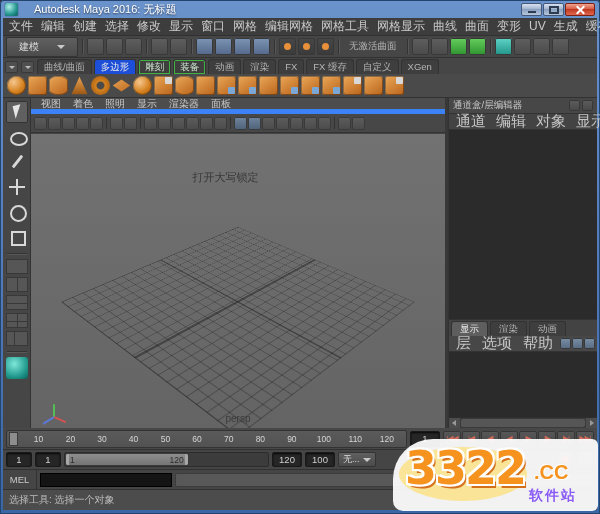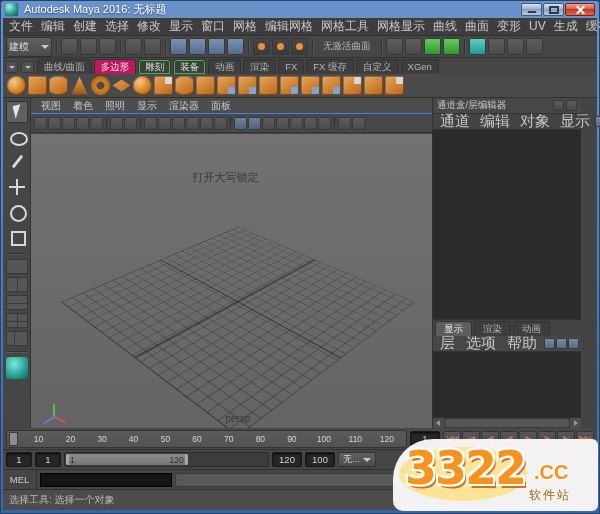--- a/index.html
+++ b/index.html
@@ -1,61 +1,61 @@
 <!DOCTYPE html>
 <html><head>
 <meta charset="utf-8">
 <style>
 *{box-sizing:border-box;margin:0;padding:0}
 body{width:600px;height:514px;position:relative;overflow:hidden;background:#2a2a2a;
      font-family:"Liberation Sans","DejaVu Sans",sans-serif;}
 .window{position:absolute;inset:0;background:linear-gradient(#6a93cc,#3a66a5);
         border-radius:4px 4px 0 0;box-shadow:inset 0 0 0 1px #23446f}
-.titlebar{position:absolute;left:0;top:0;right:0;height:18px;display:flex;align-items:center;padding:0 5px;gap:6px}
+.titlebar{position:absolute;left:0;top:0;right:0;height:18px;display:flex;align-items:center;padding:0 5px;gap:16px}
 .maya-logo{width:13px;height:13px;flex:none;border-radius:2px;
   background:radial-gradient(circle at 32% 30%,#aef0e8,#22948d 60%,#0c5a55);box-shadow:0 0 1px #000}
 .title{flex:1;font-size:11px;color:#fff;text-shadow:0 1px 2px rgba(0,0,0,.6);white-space:nowrap;overflow:hidden}
 .winbtns{display:flex;gap:1px}
 .wbtn{width:21px;height:13px;position:relative;border:1px solid #44597a;border-radius:2px;
   background:linear-gradient(#d7e1ef,#9db1cc 50%,#8ba1c0 50%,#b6c6dc)}
 .wbtn.close{width:30px;border-color:#7c2012;background:linear-gradient(#f0a18f,#d4553d 50%,#c03a22 50%,#e0684f)}
 .wbtn i{position:absolute;background:#2e3c52}
 .wbtn.min i{left:6px;bottom:2px;width:8px;height:2px}
 .wbtn.max i{left:5px;top:2px;width:10px;height:8px;background:transparent;border:2px solid #2e3c52}
 .wbtn.close i{width:11px;height:2px;background:#fff;left:9px;top:5px;border-radius:1px}
 .wbtn.close i.x1{transform:rotate(45deg)} .wbtn.close i.x2{transform:rotate(-45deg)}
 
 .content{position:absolute;left:3px;top:18px;width:594px;height:492px;background:#444}
 .row{position:absolute;left:0;width:594px}
 
 .menubar{top:0;height:18px;background:#3d3d3d;border-bottom:1px solid #313131;display:flex;align-items:center;padding:0 2px}
 .mi{font-size:12px;color:#cacaca;padding:0 4px;white-space:nowrap;line-height:17px}
 
 .toolbar{top:18px;height:22px;background:#464646;border-bottom:1px solid #313131;display:flex;align-items:center;padding:0 3px;gap:2px}
-.dd{display:flex;align-items:center;gap:12px;height:20px;padding:0 2px;flex:none;
+.dd{display:flex;align-items:center;gap:18px;height:20px;padding:0 12px;flex:none;
   background:linear-gradient(#606060,#4b4b4b);border:1px solid #333;border-radius:2px;font-size:10px;color:#ddd;white-space:nowrap}
 .caret{width:0;height:0;border-left:4px solid transparent;border-right:4px solid transparent;border-top:4px solid #c9c9c9}
 .sep{width:1px;height:15px;background:#333;margin:0 2px;box-shadow:1px 0 0 #575757;flex:none}
 .ti{width:17px;height:17px;flex:none;border-radius:2px;background:linear-gradient(#5f5f5f,#4a4a4a);box-shadow:inset 0 0 0 1px #383838;position:relative}
 .ti.blue{background:linear-gradient(#7d95b5,#53688a)}
 .ti.dark{background:linear-gradient(#474747,#3a3a3a)}
 .ti.green{background:linear-gradient(#66cf5e,#2f9330)}
 .ti.teal{background:linear-gradient(#5fd3c6,#22958a)}
 .ti.odot::after{content:"";position:absolute;left:5px;top:5px;width:7px;height:7px;border-radius:50%;background:#e8903a}
 .ti.key::after{content:"";position:absolute;left:5px;top:5px;width:7px;height:7px;border-radius:50%;background:#d04040}
 .status-label{font-size:9.5px;color:#b8b8b8;padding:0 6px;white-space:nowrap}
 .spacer{flex:1}
 
 .shelf-tabs{top:40px;height:16px;background:#464646;display:flex;align-items:flex-end;padding:0 2px;gap:2px}
 .mini-btn{width:13px;height:12px;flex:none;background:#505050;border:1px solid #383838;border-radius:2px;
   display:flex;align-items:center;justify-content:center;margin:0 1px 1px 0}
 .mini-caret{width:0;height:0;border-left:3px solid transparent;border-right:3px solid transparent;border-top:3px solid #bbb}
 .stab{font-size:9.5px;line-height:12px;color:#b5b5b5;padding:1px 6px;background:#3e3e3e;border:1px solid #323232;border-bottom:none;
   border-radius:3px 3px 0 0;white-space:nowrap}
-.stab.active{background:#be185d;color:#ececec}
+.stab.active{background:#1d4ed8;color:#ececec}
 .stab.green{box-shadow:inset 0 0 0 1px #42b342;color:#cfe6cf}
 
 .shelf-row{top:56px;height:24px;background:#4a4a4a;border-bottom:1px solid #313131;display:flex;align-items:center;padding:0 3px}
 .sh{flex:none;width:19px;height:19px;margin:0 1px;border-radius:3px;position:relative;
   background:linear-gradient(145deg,#eaa757,#b9641a);
   box-shadow:inset 0 0 0 1px rgba(60,30,5,.5),inset 1px 1px 1px rgba(255,230,190,.5)}
 .sh.sphere{border-radius:50%;background:radial-gradient(circle at 35% 32%,#f6c78e,#d5821f 55%,#9a5410)}
 .sh.cyl{border-radius:9px/5px}
 .sh.cone{background:linear-gradient(#eaa757,#9a5410);clip-path:polygon(50% 4%,92% 96%,8% 96%);box-shadow:none}
 .sh.torus{border-radius:50%;background:radial-gradient(circle,#4a4a4a 0 24%,#d5821f 34%,#9a5410);box-shadow:none}
@@ -75,21 +75,21 @@
 .tool.rotate::after{content:"";position:absolute;left:4px;top:4px;width:13px;height:13px;border:2px solid #d8d8d8;border-radius:50%}
 .tool.scale::after{content:"";position:absolute;left:5px;top:5px;width:11px;height:11px;border:2px solid #d8d8d8}
 .tool.teal2{background:radial-gradient(circle at 38% 32%,#7de8da,#1f968b 65%,#0d5f58);border-radius:3px}
 .tbox-sep{width:20px;height:1px;background:#333;margin:5px auto;box-shadow:0 1px 0 #585858}
 .lay{width:22px;height:15px;margin:3px auto;background:#565656;border:1px solid #383838;position:relative}
 .lay.v::after{content:"";position:absolute;left:50%;top:0;bottom:0;width:1px;background:#383838}
 .lay.h::before{content:"";position:absolute;top:50%;left:0;right:0;height:1px;background:#383838}
 .lay.l::after{content:"";position:absolute;left:35%;top:0;bottom:0;width:1px;background:#383838}
 
 .vp{position:absolute;left:28px;top:0;width:414px;height:330px;background:#444}
-.vp-menus{height:16px;background:#4d4d4d;border-bottom:1px solid #3b82f6;display:flex;align-items:center;padding:0 4px}
+.vp-menus{height:16px;background:#4d4d4d;border-bottom:5px solid #3b82f6;display:flex;align-items:center;padding:0 4px}
 .vmi{font-size:10px;color:#c9c9c9;padding:0 6px;white-space:nowrap}
 .vp-icons{height:19px;background:#474747;border-bottom:1px solid #333;display:flex;align-items:center;padding:0 3px;gap:1px}
 .vic{width:13px;height:13px;flex:none;border-radius:2px;background:linear-gradient(#5d5d5d,#4a4a4a);box-shadow:inset 0 0 0 1px #3a3a3a}
 .vic.b{background:linear-gradient(#70859e,#4d6178)}
 .vsep{width:1px;height:12px;background:#333;margin:0 2px;flex:none}
 .canvas{position:absolute;left:0;top:36px;width:414px;height:294px;overflow:hidden;
   background:linear-gradient(#727272,#646464)}
 .grid{position:absolute;left:50%;top:57%;width:250px;height:250px;
   transform:translate(-50%,-50%) perspective(520px) rotateX(57deg) rotateZ(45deg);
   background-image:
@@ -98,21 +98,21 @@
    repeating-linear-gradient(0deg,rgba(35,35,35,.38) 0 1px,transparent 1px 12px),
    repeating-linear-gradient(90deg,rgba(35,35,35,.38) 0 1px,transparent 1px 12px);
   box-shadow:inset 0 0 0 1px rgba(35,35,35,.4)}
 .caps-warn{position:absolute;top:36px;left:47%;transform:translateX(-50%);font-size:11px;color:#373737;font-weight:normal}
 .cam-label{position:absolute;bottom:4px;left:50%;transform:translateX(-50%);font-size:10px;color:#3a3a3a}
 .axis{position:absolute;left:10px;bottom:8px;width:26px;height:26px}
 .ax{position:absolute;left:12px;bottom:3px;width:2px;height:13px;transform-origin:bottom center;border-radius:1px}
 .ax.y{background:#54c054}.ax.x{background:#d65252;transform:rotate(114deg)}.ax.z{background:#5b79d6;transform:rotate(-122deg)}
 
 .splitter{position:absolute;left:442px;top:0;width:3px;height:330px;background:#383838}
-.rpanel{position:absolute;left:429px;top:0;width:149px;height:330px;background:#701a75;border-left:1px solid #333}
+.rpanel{position:absolute;left:445px;top:0;width:149px;height:330px;background:#701a75;border-left:1px solid #333}
 .rp-header{height:16px;background:#474747;border-bottom:1px solid #333;display:flex;align-items:center;padding:0 4px;gap:2px}
 .rp-title{flex:1;font-size:9.5px;color:#c9c9c9;white-space:nowrap;overflow:hidden}
 .micro{width:11px;height:11px;flex:none;border-radius:2px;background:linear-gradient(#5d5d5d,#484848);box-shadow:inset 0 0 0 1px #383838}
 .micro.b{background:linear-gradient(#7a8ea6,#566a82)}
 .cb-menus{height:16px;background:#434343;border-bottom:1px solid #333;display:flex;align-items:center;padding:0 2px;gap:0}
 .cbm{font-size:15px;color:#c5c5c5;padding:0 5px;white-space:nowrap}
 .cb-area{position:absolute;left:0;top:32px;width:148px;height:190px;background:#2b2b2b;border-bottom:1px solid #333}
 .le-tabs{position:absolute;left:0;top:222px;width:148px;height:16px;background:#434343;display:flex;align-items:flex-end;padding:0 2px;gap:2px}
 .ltab{font-size:9.5px;line-height:12px;color:#b5b5b5;padding:1px 8px;background:#3e3e3e;border:1px solid #323232;border-bottom:none;border-radius:3px 3px 0 0}
 .ltab.active{background:#5e5e5e;color:#eaeaea}
@@ -152,21 +152,21 @@
 .helpline{top:472px;height:20px;background:#4c4c4c;display:flex;align-items:center;padding:0 6px}
 .help-text{font-size:10px;color:#bdbdbd;white-space:nowrap}
 
 .watermark{position:absolute;right:2px;bottom:3px;width:205px;height:72px;background:rgba(255,255,255,.93);
   border-radius:40px 6px 6px 10px;z-index:40;overflow:hidden}
 .wm-bubble{position:absolute;left:6px;top:8px;width:128px;height:54px;background:#ffd84d;border-radius:50%;opacity:.55}
 .wm-num{position:absolute;left:12px;top:2px;font-size:46px;font-weight:700;color:#f6921e;letter-spacing:-2px;
   font-family:"DejaVu Sans",sans-serif;
   text-shadow:-2px -2px 0 #fff,2px -2px 0 #fff,-2px 2px 0 #fff,2px 2px 0 #fff,3px 4px 0 #d4701c}
 .wm-cc{position:absolute;left:141px;top:22px;font-size:20px;font-weight:bold;color:#f6921e;text-shadow:-1px -1px 0 #fff,1px 1px 0 #fff}
-.wm-site{position:absolute;left:136px;top:48px;font-size:12px;font-weight:normal;color:#a16207;letter-spacing:2px}
+.wm-site{position:absolute;left:136px;top:48px;font-size:14px;font-weight:bold;color:#8b5cf6;letter-spacing:2px}
 </style>
 </head>
 <body>
 
 <div class="window">
   <div class="titlebar">
     <div class="maya-logo"></div>
     <div class="title">Autodesk Maya 2016: 无标题</div>
     <div class="winbtns">
       <div class="wbtn min">

